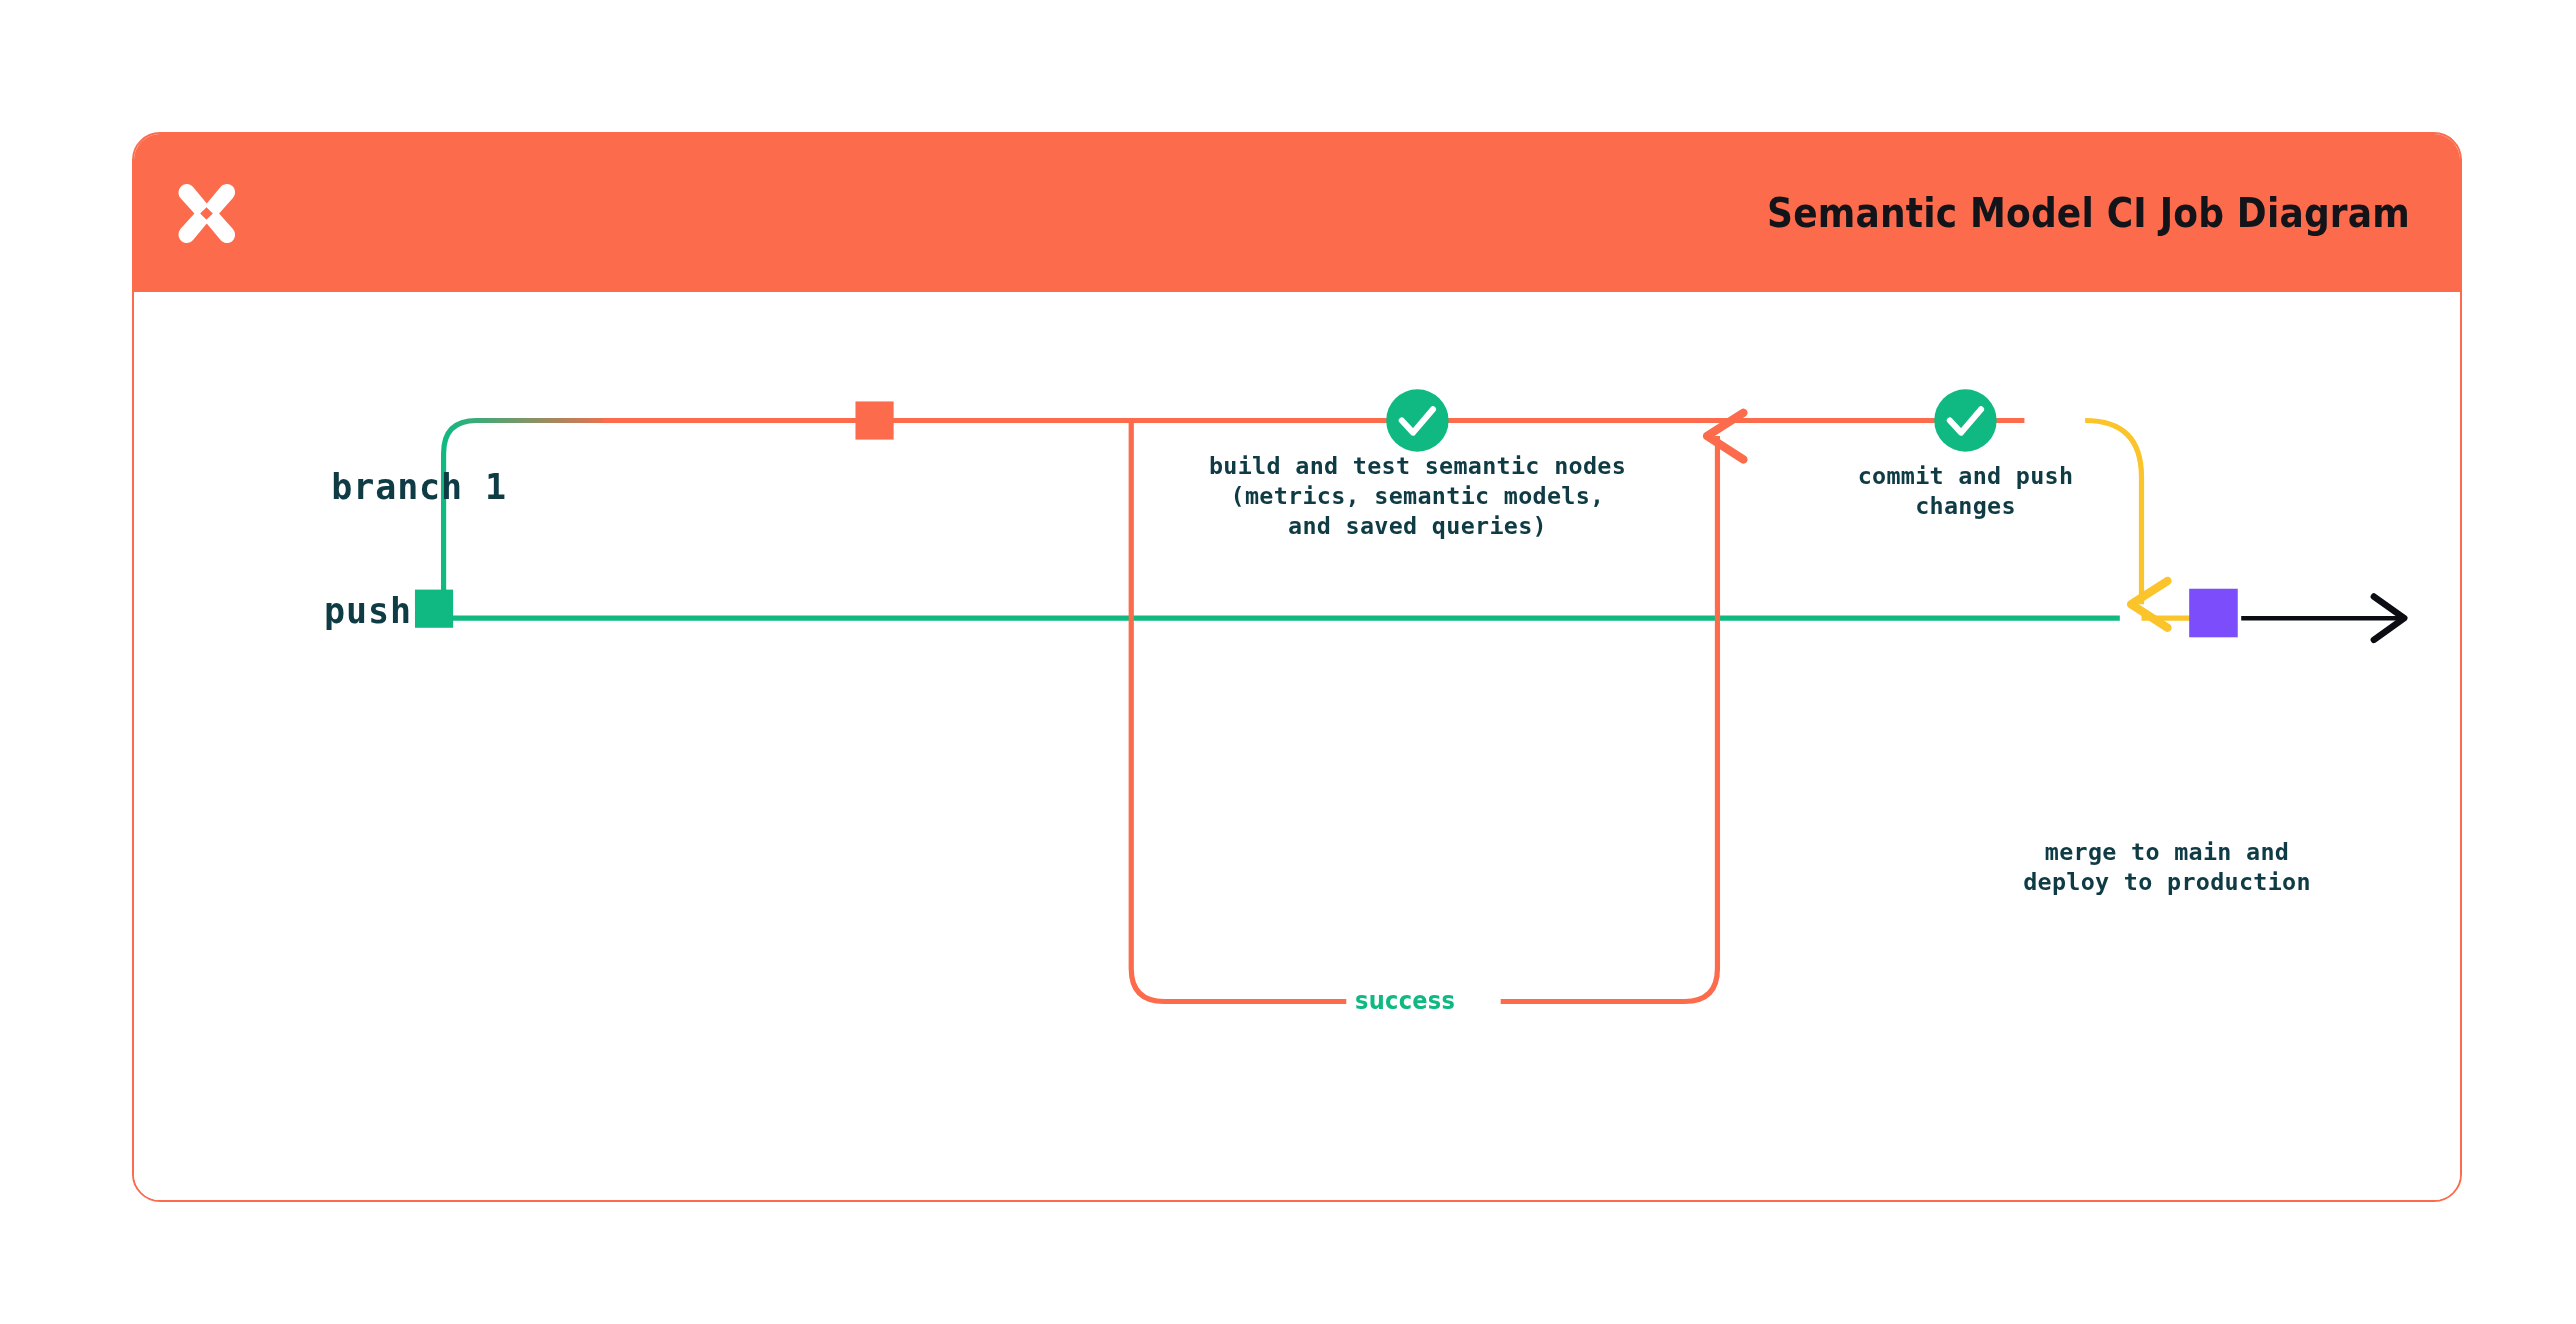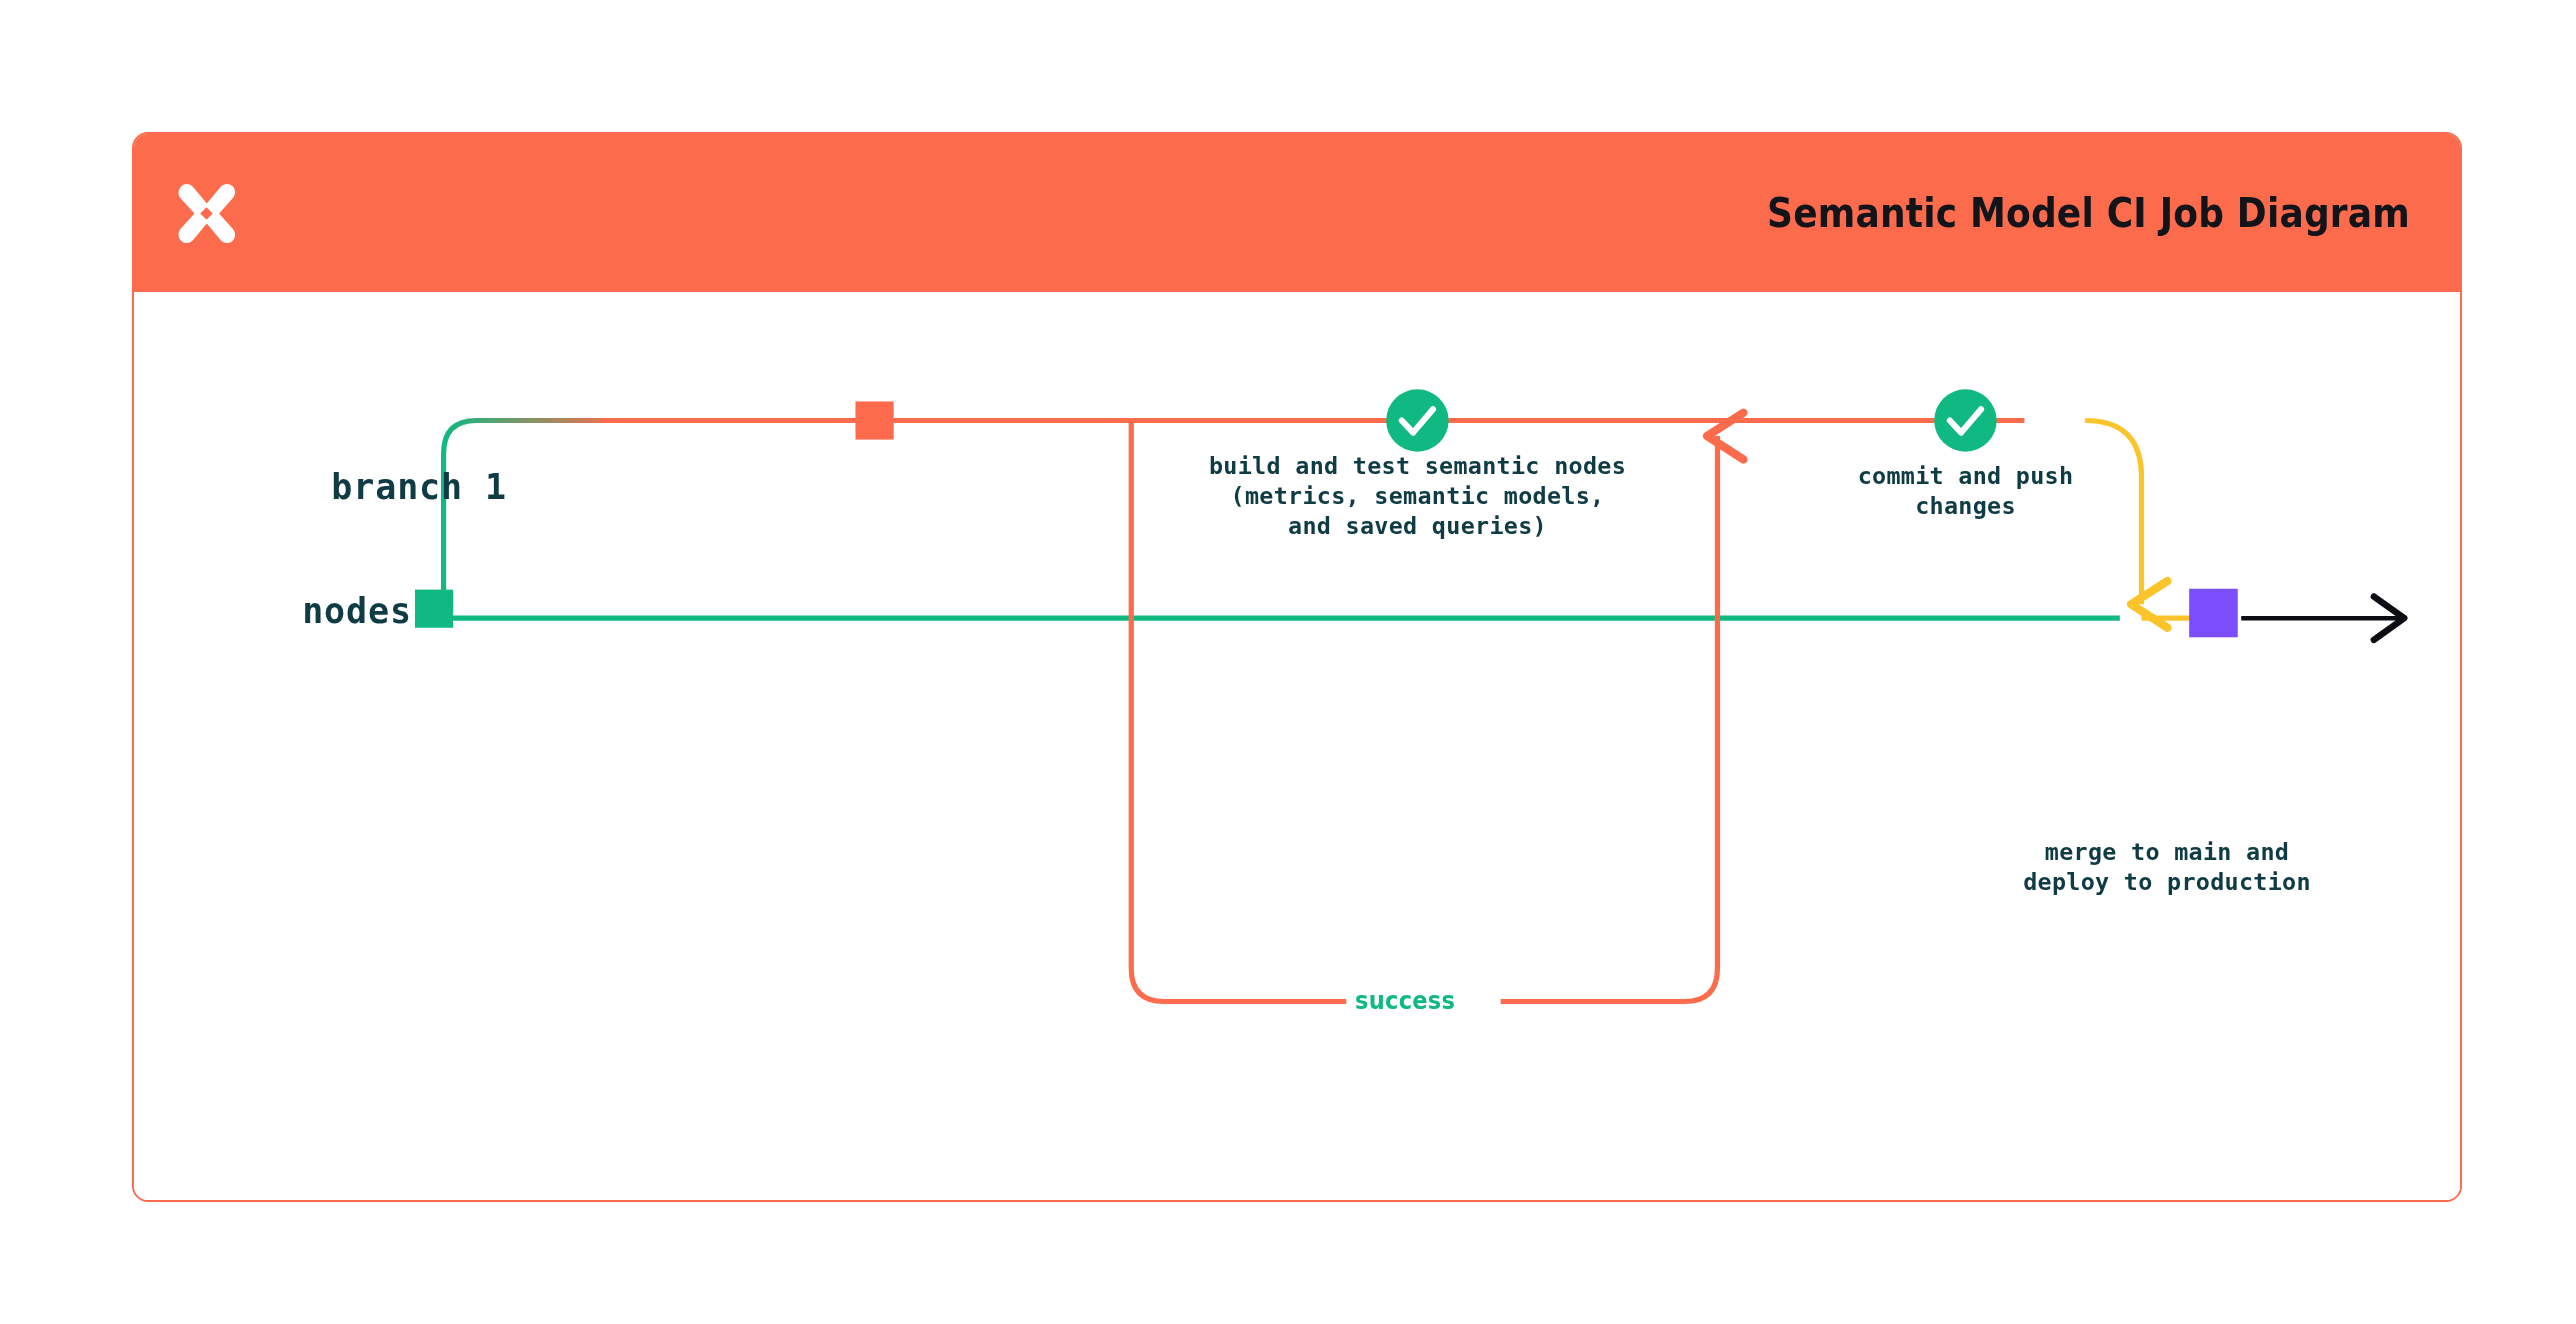--- a/index.html
+++ b/index.html
@@ -22,21 +22,21 @@
   }
 
   
   .card {
     position: absolute;
     left: 132px;
     top: 132px;
     width: 2330px;
     height: 1070px;
     border: 2.6px solid #FC6B4B;
-    border-radius: 16px;
+    border-radius: 28px;
     box-sizing: border-box;
     background: #ffffff;
     overflow: hidden;
   }
 
   .card-header {
     position: absolute;
     left: 0;
     top: 0;
     right: 0;
@@ -184,21 +184,21 @@
             <path d="M1462 148 l13 14 l23 -27" fill="none" stroke="#ffffff" stroke-width="7" stroke-linecap="round" stroke-linejoin="round"></path>
           </g>
 
           <g>
             <circle cx="2112" cy="148" r="36" fill="#10B981"></circle>
             <path d="M2094 148 l13 14 l23 -27" fill="none" stroke="#ffffff" stroke-width="7" stroke-linecap="round" stroke-linejoin="round"></path>
           </g>
         </svg>
 
         <div class="lbl branch-name" style="left:147px; top:173px; width:226px;">branch 1</div>
-        <div class="lbl branch-name" style="left:139px; top:297px; width:139px;">nodes</div>
+        <div class="lbl branch-name" style="left:139px; top:297px; width:139px;">push</div>
 
 
         <div class="lbl node-caption" style="left:980px; top:160px; width:607px;">build and test semantic nodes
 (metrics, semantic models,
 and saved queries)</div>
 
         <div class="lbl node-caption" style="left:1658px; top:170px; width:347px;">commit and push
 changes</div>
 
         <div class="lbl node-caption" style="left:1712px; top:546px; width:642px;">merge to main and

